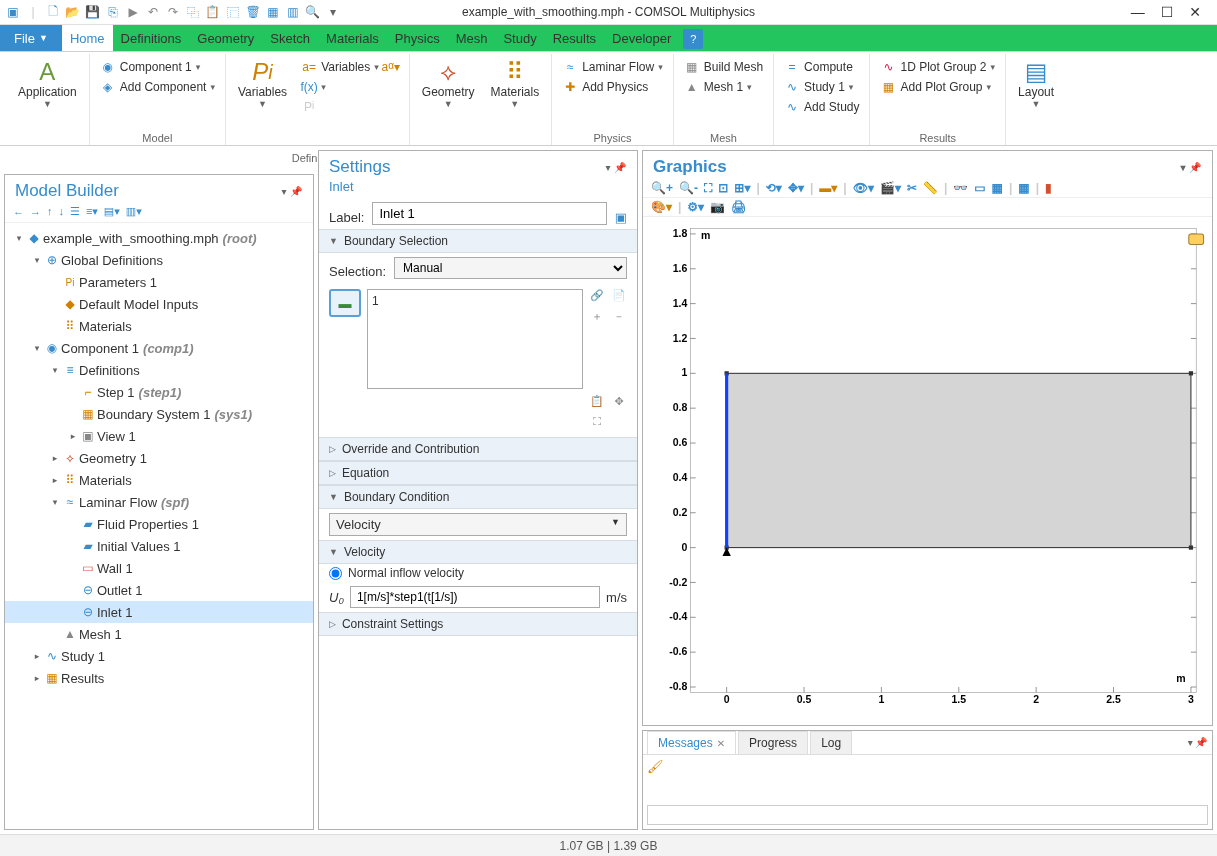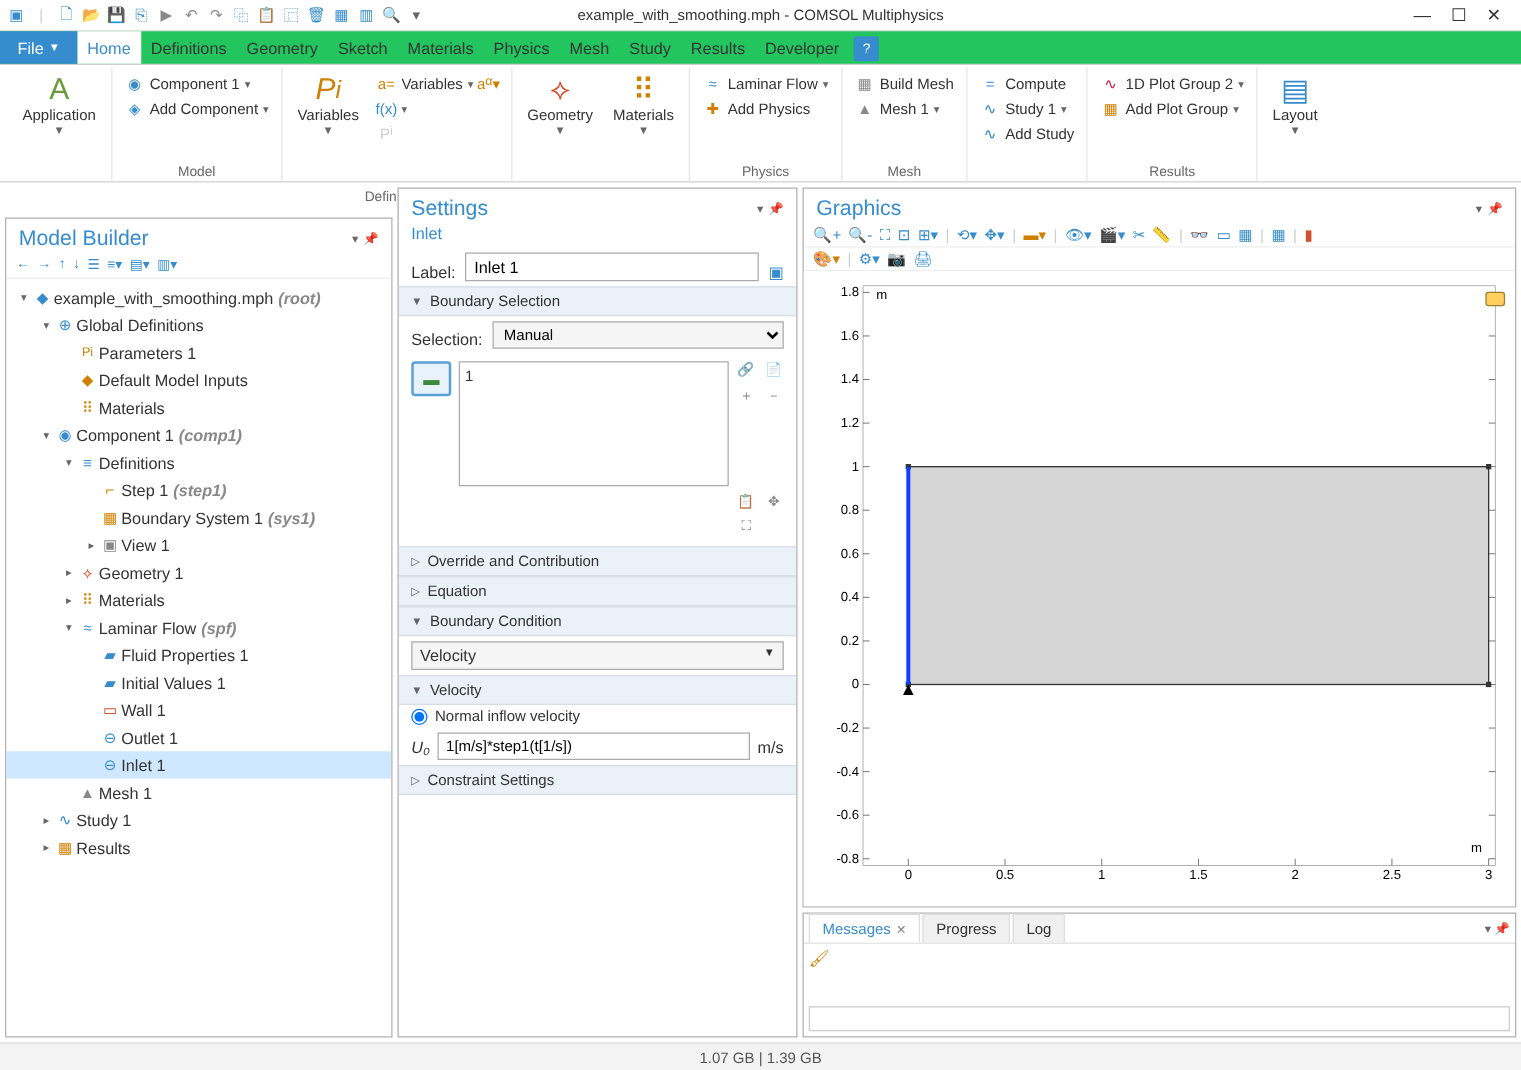--- a/index.html
+++ b/index.html
@@ -49,21 +49,21 @@
 .sel-toggle { width: 32px; height: 28px; border: 2px solid #5aa0d8; border-radius: 3px; background: #e8f2fb; display: flex; align-items: center; justify-content: center; cursor: pointer; }
 .sel-list { flex: 1; border: 1px solid #aaa; height: 100px; padding: 4px; font-size: 12px; }
 .sel-btns { display: flex; flex-direction: column; gap: 4px; }
 .sel-btns span { width: 16px; height: 16px; font-size: 11px; color: #888; cursor: pointer; text-align: center; }
 .dropdown { border: 1px solid #aaa; background: #f5f5f5; padding: 3px 6px; margin: 4px 10px; display: flex; cursor: pointer; }
 .dropdown .dd-arrow { margin-left: auto; font-size: 9px; }
 .radio-row { padding: 2px 10px; display: flex; align-items: center; gap: 6px; font-size: 12px; }
 .u0-row { display: flex; align-items: center; padding: 4px 10px; gap: 6px; }
 .u0-row input { flex: 1; border: 1px solid #aaa; padding: 3px 6px; font-size: 12px; }
 .right-col { flex: 1; display: flex; flex-direction: column; gap: 4px; }
-.graphics { flex: 1; }
+.graphics { flex: 1; font-weight: bold; }
 .g-toolbar { padding: 2px 8px; display: flex; flex-wrap: wrap; gap: 6px; border-bottom: 1px solid #eee; font-size: 12px; color: #368ccc; }
 .g-toolbar span { cursor: pointer; }
 .plot-area { flex: 1; position: relative; background: #fff; }
 .plot-svg { width: 100%; height: 100%; }
 .msgs { height: 100px; }
 .msg-tabs { display: flex; border-bottom: 1px solid #ddd; padding: 0 4px; align-items: center; }
 .msg-tab { padding: 4px 10px; font-size: 12px; cursor: pointer; background: #f0f0f0; border: 1px solid #ddd; border-bottom: none; margin-right: 2px; }
 .msg-tab.active { background: #fff; color: #368ccc; }
 .msg-tab .x { margin-left: 4px; color: #888; font-size: 10px; }
 .msg-body { flex: 1; padding: 4px; }

